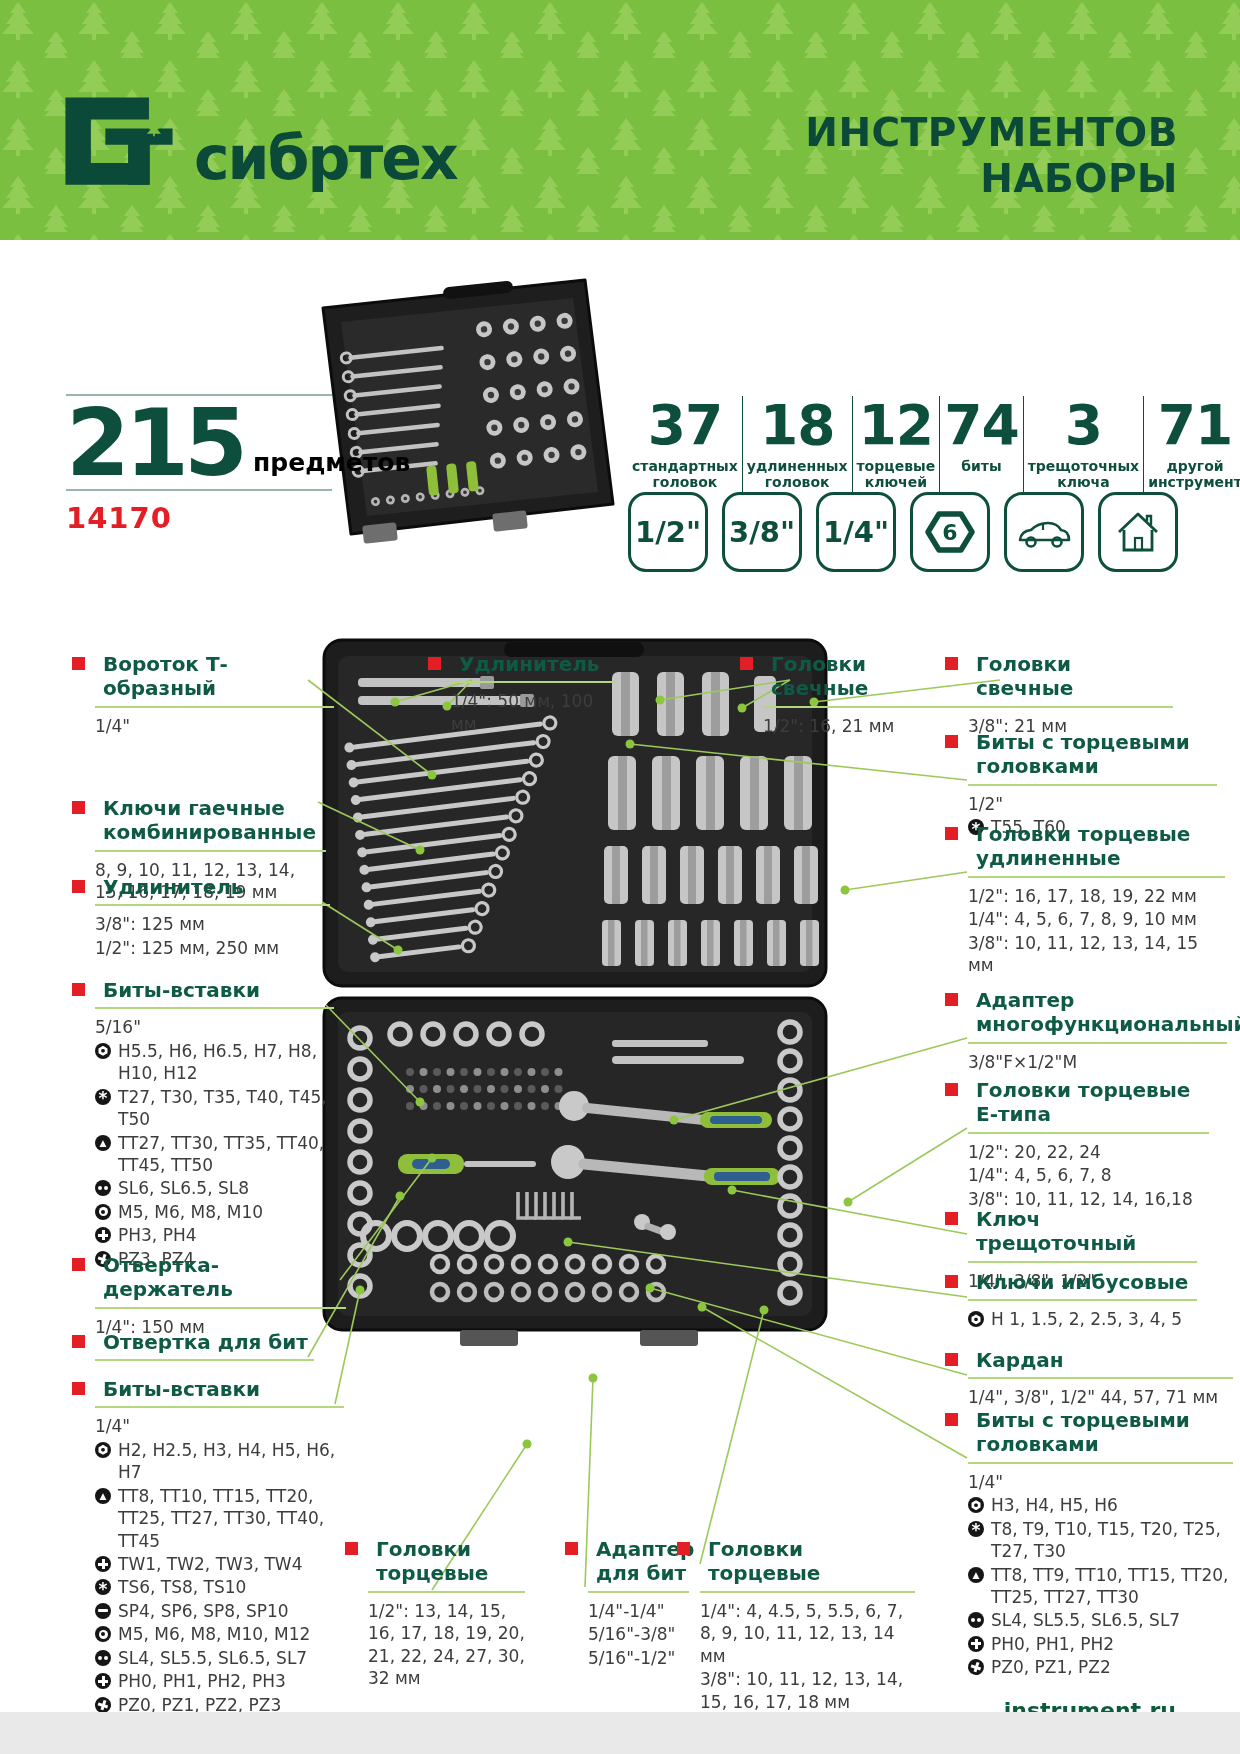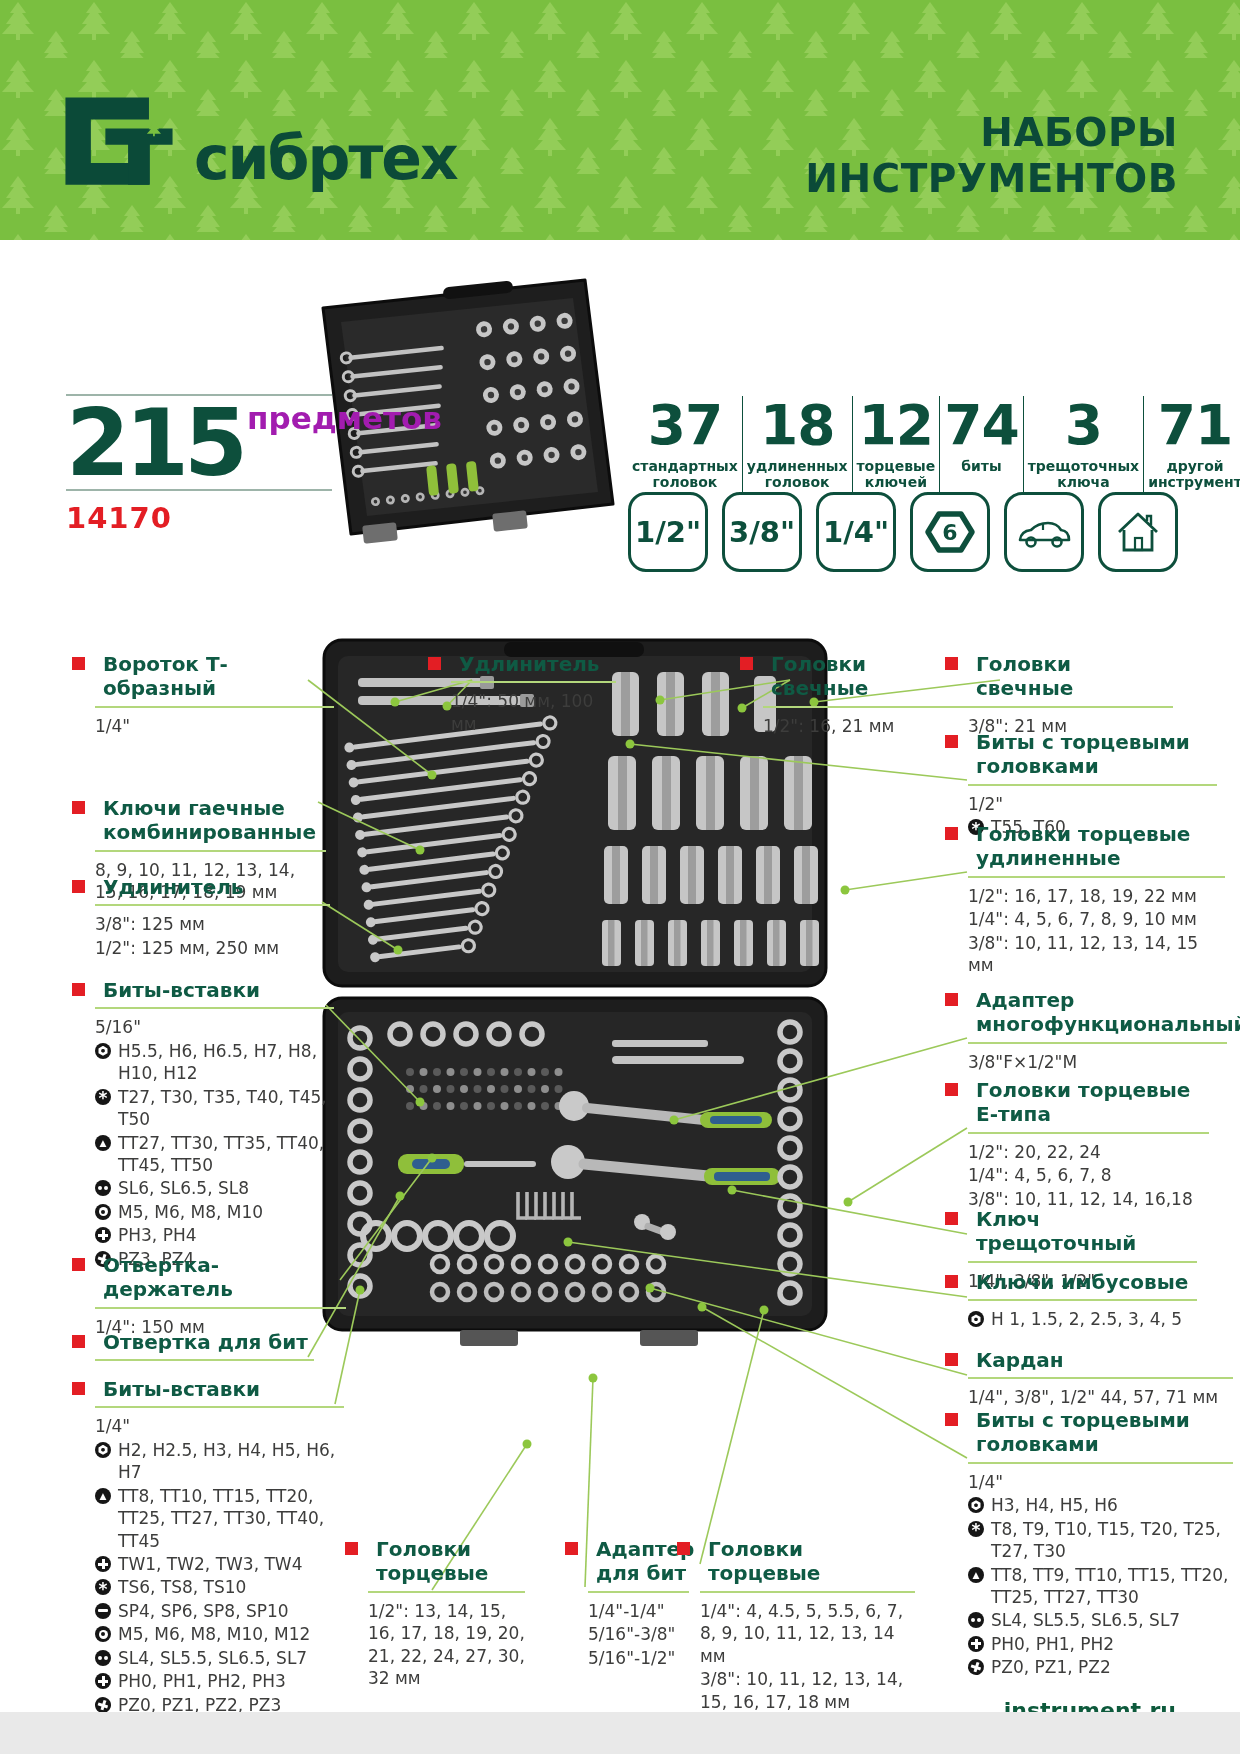--- a/index.html
+++ b/index.html
@@ -11,23 +11,23 @@
   .header svg.hdr-bg{position:absolute;left:0;top:0;}
   .logo{position:absolute;left:60px;top:92px;display:flex;align-items:flex-end;gap:16px;}
   .logo-text{position:relative;font-size:60px;font-weight:700;color:#0b4a38;letter-spacing:-2px;line-height:1;padding-bottom:6px;}
   .logo-tree{position:absolute;left:86px;top:26px;}
   .header-title{position:absolute;right:62px;top:110px;text-align:right;color:#0b4a38;
     font-size:39px;font-weight:700;line-height:1.18;letter-spacing:.5px;}
 
   
   .count-block{position:absolute;left:66px;top:394px;width:266px;}
   .rule{height:2px;background:#9db4a9;}
-  .count-row{display:flex;align-items:flex-start;gap:4px;padding:4px 0 2px 0;}
+  .count-row{display:flex;align-items:flex-end;gap:10px;padding:4px 0 2px 0;}
   .count-num{font-size:92px;font-weight:700;color:#0d4f3c;line-height:.95;letter-spacing:-5px;}
-  .count-label{font-size:31px;font-weight:700;color:#a21caf;padding-bottom:10px;}
+  .count-label{font-size:25px;font-weight:700;color:#000000;padding-bottom:10px;}
   .sku{margin-top:10px;font-size:29px;font-weight:700;color:#e31e24;letter-spacing:1px;}
 
   .stats{position:absolute;left:628px;top:396px;width:562px;display:flex;align-items:stretch;}
   .stat{flex:1;text-align:center;padding:2px 4px 6px 4px;border-left:1.5px solid #0d4f3c;}
   .stat:first-child{border-left:none;}
   .stat-value{font-size:55px;font-weight:700;color:#0d4f3c;line-height:1;letter-spacing:-1px;}
   .stat-label{margin-top:6px;font-size:14px;font-weight:700;color:#0d4f3c;line-height:1.12;}
 
   .badges{position:absolute;left:628px;top:492px;width:562px;display:flex;gap:14px;}
   .badge{width:80px;height:80px;box-sizing:border-box;border:3.5px solid #0d4f3c;border-radius:18px;
@@ -93,22 +93,22 @@
       <svg width="118" height="102" viewBox="0 0 130 112">
         <path d="M6,6 H98 V30 H34 V78 H98 V102 H6 Z" fill="#0b4a38"></path>
         <path d="M50,40 H124 V58 H99 V102 H75 V58 H50 Z" fill="#0b4a38"></path>
       </svg>
       <div class="logo-text">сибртех</div>
       <svg class="logo-tree" width="15" height="19" viewBox="0 0 34 40">
         <path d="M18,2 L26,13 H22 L30,24 H25 L34,34 H2 L11,24 H6 L14,13 H10 Z M16,34 h4 v6 h-4 z" fill="#7abf40"></path>
       </svg>
     </div>
     <div class="header-title">
+      <div>ИНСТРУМЕНТОВ</div>
       <div>НАБОРЫ</div>
-      <div>ИНСТРУМЕНТОВ</div>
     </div>
   </div>
 
   <svg class="photo" id="photoTop" style="left:293px;top:266px;" width="335" height="298" viewBox="0 0 335 298">
       <path d="M30,42 L292,14 L320,238 L58,268 Z" fill="#1e1e1e" stroke="#0c0c0c" stroke-width="3" stroke-linejoin="round"></path>
       <path d="M48,56 L280,32 L305,226 L74,250 Z" fill="#2a2a2a"></path>
       <rect x="150" y="18" width="70" height="12" rx="6" fill="#111" transform="rotate(-6 185 24)"></rect>
       <g transform="rotate(-6 170 150)">
         <rect x="62" y="78" width="96" height="4.5" rx="2" fill="#c2c2c2"></rect>
         <circle cx="60" cy="80" r="5" fill="none" stroke="#c2c2c2" stroke-width="3"></circle>

